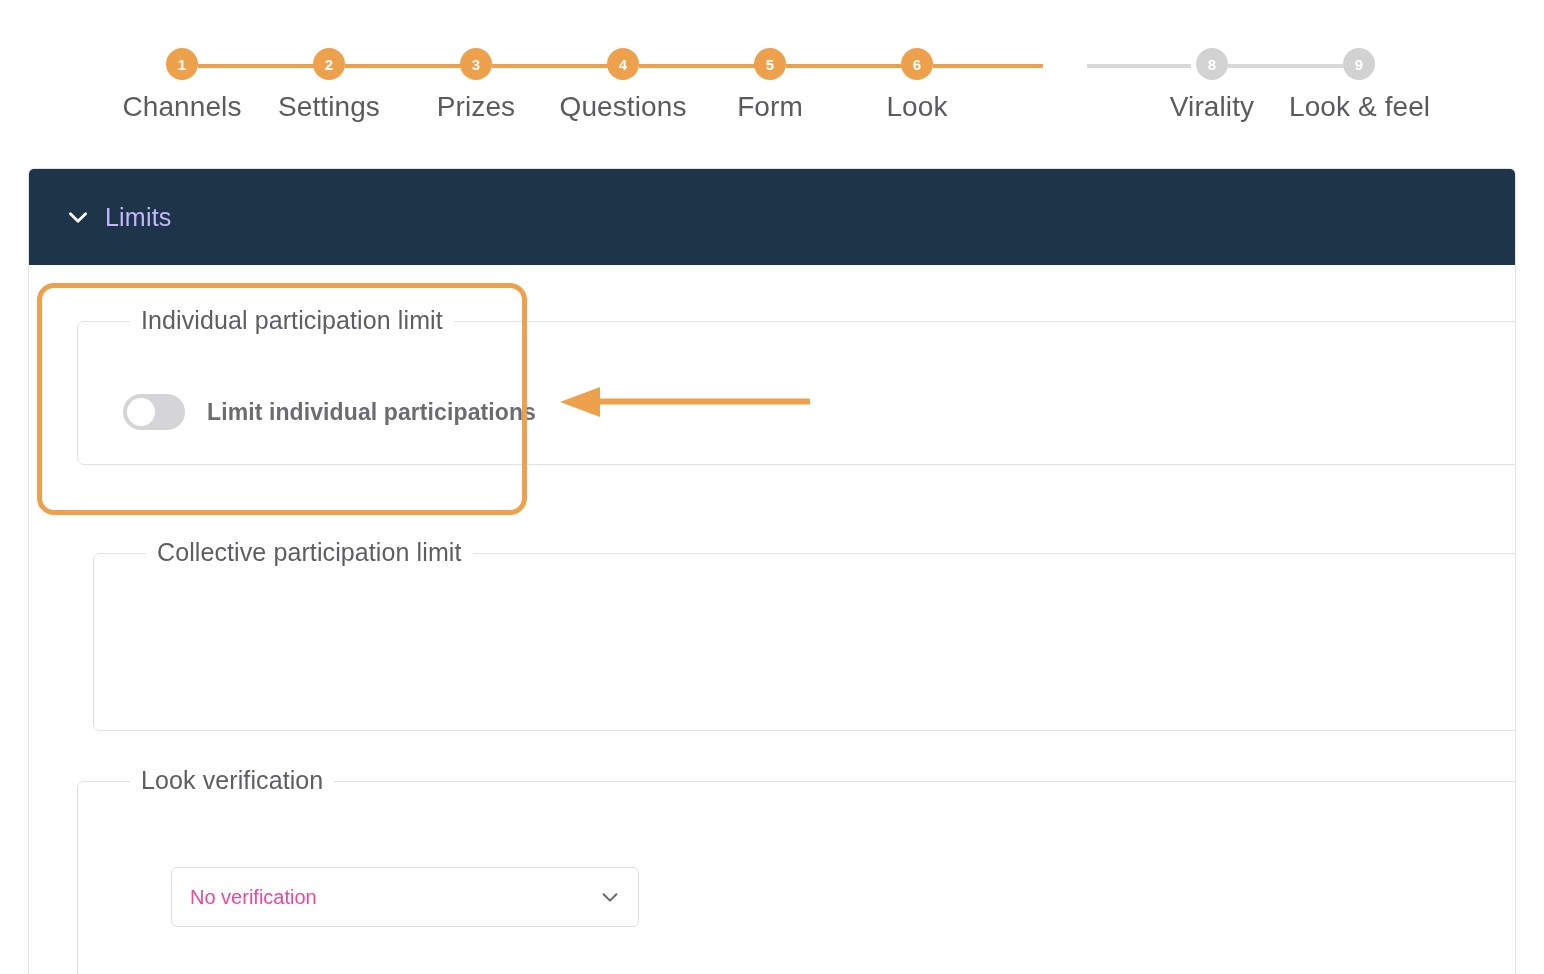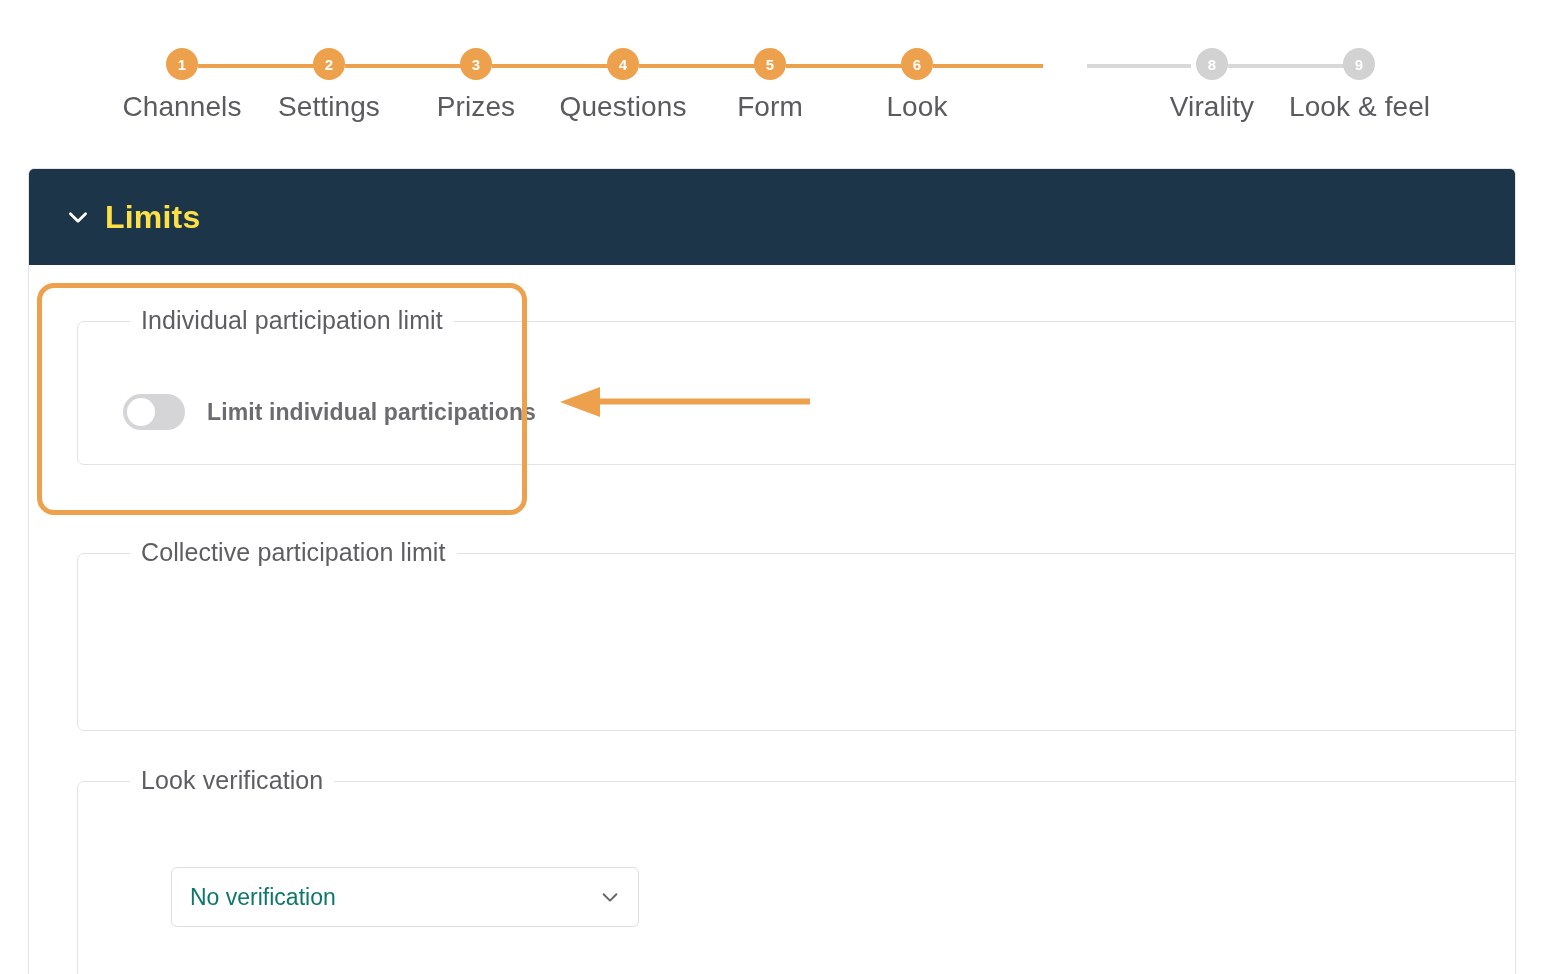--- a/index.html
+++ b/index.html
@@ -100,23 +100,23 @@
     padding-left: 36px;
     box-sizing: border-box;
   }
   #panel-header .chev {
     width: 26px;
     height: 26px;
     margin-right: 14px;
     display: block;
   }
   #panel-title {
-    color: #fde047;
-    font-size: 32px;
-    font-weight: bold;
+    color: #c4b5fd;
+    font-size: 25px;
+    font-weight: normal;
     letter-spacing: 0.2px;
   }
   #panel-body {
     position: relative;
     padding: 0;
   }
 
   
   .fset {
     position: absolute;
@@ -178,22 +178,22 @@
     border-radius: 6px;
     background: #ffffff;
     box-sizing: border-box;
     display: flex;
     align-items: center;
     justify-content: space-between;
     padding: 0 17px 0 18px;
     cursor: pointer;
   }
   #email-select .sel-value {
-    font-size: 23px;
-    color: #0f766e;
+    font-size: 20px;
+    color: #ec4899;
   }
   #email-select .sel-chev {
     width: 22px;
     height: 22px;
     display: block;
   }
 
   
   #highlight-box {
     position: absolute;
@@ -303,21 +303,21 @@
     <div class="fset" style="left:48px; top:56px; width:1449px; height:144px;">
       <div class="fset-legend">Individual participation limit</div>
       <div class="toggle-row" style="left:45px; top:72px;font-weight:bold;">
         <div class="toggle">
           <div class="knob"></div>
         </div>
         <span class="toggle-label">Limit individual participations</span>
       </div>
     </div>
 
-    <div class="fset" style="left:48px; top:288px; width:1449px; height:178px;padding-left:17px;">
+    <div class="fset" style="left:64px; top:288px; width:1449px; height:178px;padding-left:17px;">
       <div class="fset-legend">Collective participation limit</div>
     </div>
 
     <div class="fset" style="left:48px; top:516px; width:1449px; height:208px;">
       <div class="fset-legend">Look verification</div>
       <div id="email-select">
         <span class="sel-value">No verification</span>
         <svg class="sel-chev" viewBox="0 0 24 24">
           <path d="M5 9 L12 16 L19 9" fill="none" stroke="#65656a" stroke-width="2.1" stroke-linecap="round" stroke-linejoin="round"></path>
         </svg>

